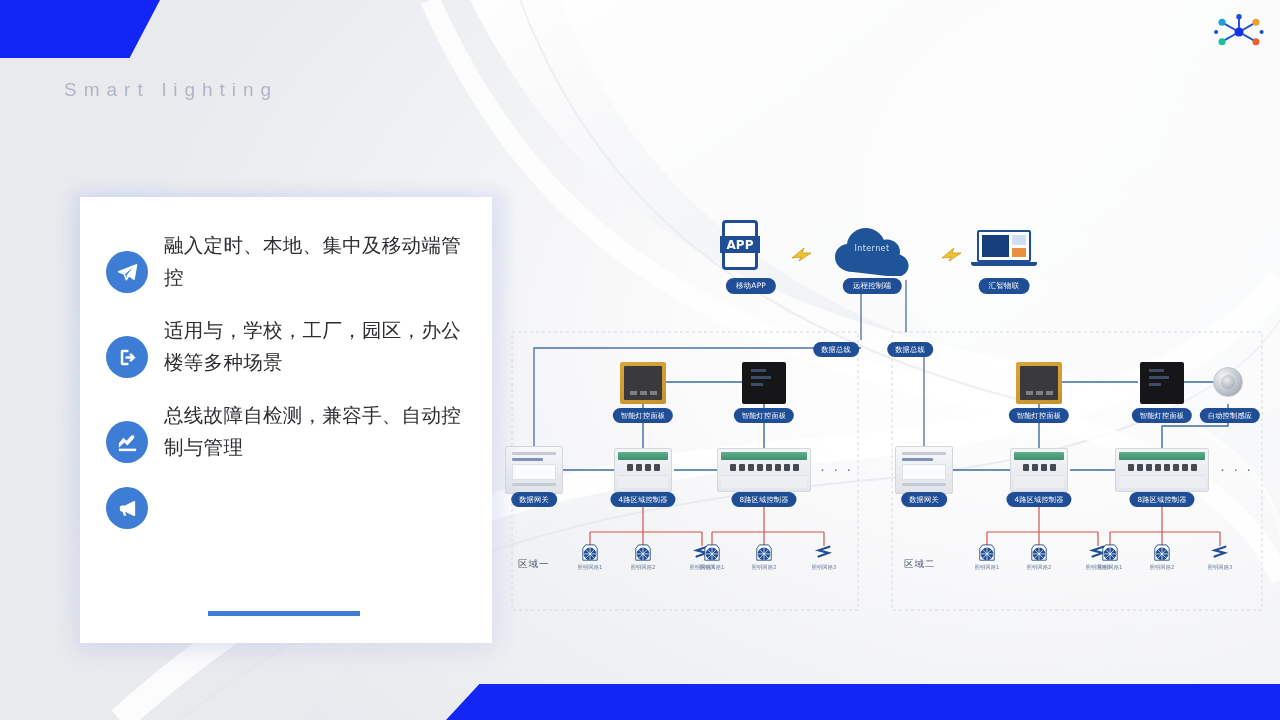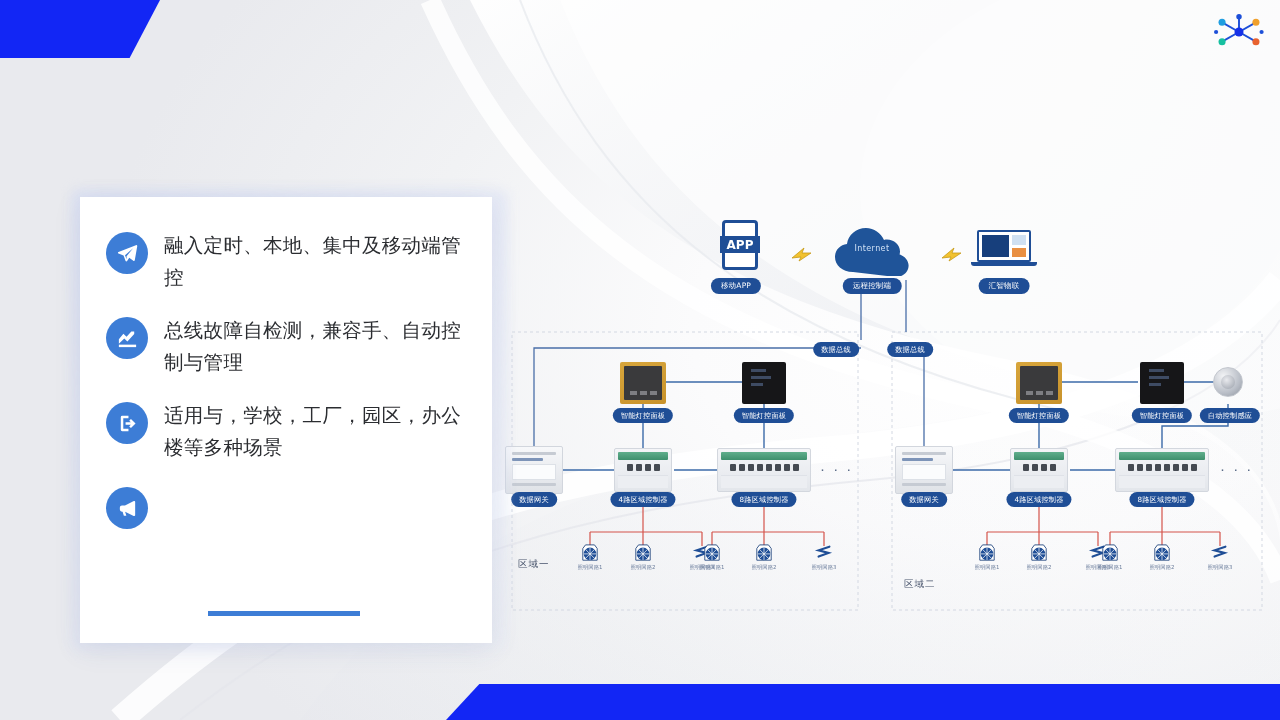--- a/index.html
+++ b/index.html
@@ -62,21 +62,21 @@
     position: absolute; left: 72px; top: 190px; width: 436px; height: 460px;
     background: linear-gradient(140deg, rgba(208,217,245,.55), rgba(228,233,248,.25));
     filter: blur(6px); border-radius: 4px; z-index: 6;
   }
   .card {
     position: absolute; left: 80px; top: 197px; width: 412px; height: 446px;
     background: #ffffff; z-index: 7;
     box-shadow: 0 6px 26px rgba(60,80,150,.10);
     padding: 33px 26px 0 26px;
   }
-  .feature { display: flex; align-items: flex-start; gap: 16px; margin-bottom: 22px; }
+  .feature { display: flex; align-items: flex-end; gap: 16px; margin-bottom: 22px; }
   .feature:last-of-type { margin-bottom: 0; }
   .fic {
     width: 42px; height: 42px; border-radius: 50%; background: #3d7dd6;
     flex: none; display: flex; align-items: center; justify-content: center; margin-top: 2px;
   }
   .fic svg { width: 23px; height: 23px; fill: #ffffff; }
   .ftext {
     font-size: 19.5px; line-height: 1.62; color: #2b2d31; letter-spacing: .3px;
     font-family: "DejaVu Sans", "Liberation Sans", sans-serif;
   }
@@ -200,52 +200,53 @@
     <circle cx="10" cy="36" r="4.4" fill="#16c0a0"></circle>
     <circle cx="52" cy="12" r="4.4" fill="#f0a02c"></circle>
     <circle cx="52" cy="36" r="4.4" fill="#e8622f"></circle>
     <circle cx="31" cy="5" r="3.4" fill="#1c4fd8"></circle>
     <circle cx="2.6" cy="24" r="2.6" fill="#1c4fd8"></circle>
     <circle cx="59" cy="24" r="2.6" fill="#1c4fd8"></circle>
   </svg>
 </div>
 
 <div class="heading">
+  <div class="sub">Smart lighting</div>
 </div>
 
 <div class="card-glow"></div>
 <div class="card">
 
   <div class="feature">
     <span class="fic">
       <svg viewBox="0 0 24 24">
           <path d="M21.4 3.1 2.6 10.4c-.8.3-.8 1.4 0 1.7l5.3 1.9 2 5.6c.3.8 1.3.9 1.7.2l2.2-3.4 4.3 3.2c.6.4 1.4.1 1.5-.6l2.6-14.7c.1-.8-.7-1.4-1.4-1.2zM9.4 13.9l8.4-7.3-6.8 8.3.1 3-1.7-4z"></path>
         </svg>
     </span>
     <div class="ftext">融入定时、本地、集中及移动端管控</div>
+  </div>
+
+  <div class="feature">
+    <span class="fic">
+      <svg viewBox="0 0 24 24">
+          <path d="M13 4H6.5A1.5 1.5 0 0 0 5 5.5v13A1.5 1.5 0 0 0 6.5 20H13v-2.6H7.6V6.6H13z"></path>
+          <path d="m15.6 7.2-1.8 1.8 1.7 1.7H10v2.6h5.5l-1.7 1.7 1.8 1.8 4.8-4.8z"></path>
+        </svg>
+    </span>
+    <div class="ftext">适用与，学校，工厂，园区，办公楼等多种场景</div>
   </div>
 
   <div class="feature">
     <span class="fic">
       <svg viewBox="0 0 24 24">
           <path d="M3 17.5 8.6 12l3.3 3.2L19 7.3V4.6h-3l-5 5.6-3.3-3.2L3 12.8z"></path>
           <path d="M3 18.4h18V21H3z"></path>
         </svg>
     </span>
     <div class="ftext">总线故障自检测，兼容手、自动控制与管理</div>
-  </div>
-
-  <div class="feature">
-    <span class="fic">
-      <svg viewBox="0 0 24 24">
-          <path d="M13 4H6.5A1.5 1.5 0 0 0 5 5.5v13A1.5 1.5 0 0 0 6.5 20H13v-2.6H7.6V6.6H13z"></path>
-          <path d="m15.6 7.2-1.8 1.8 1.7 1.7H10v2.6h5.5l-1.7 1.7 1.8 1.8 4.8-4.8z"></path>
-        </svg>
-    </span>
-    <div class="ftext">适用与，学校，工厂，园区，办公楼等多种场景</div>
   </div>
 
   <div class="feature">
     <span class="fic">
       <svg viewBox="0 0 24 24">
           <path d="M18.6 4.2 9.4 8.8H6.2A2.2 2.2 0 0 0 4 11v2.1a2.2 2.2 0 0 0 2.2 2.2h.7l1.3 4.3h2.6l-1.3-4.3 8.9 4.5c.7.4 1.6-.1 1.6-.9V5.1c0-.8-.9-1.3-1.4-.9z"></path>
         </svg>
     </span>
   </div>
 
@@ -310,21 +311,21 @@
         <path d="M714,318 L714,332"></path>
       <path d="M652,278 L649,288 M660,278 L663,288"></path>
     </g>
   </svg>
 
   <div class="dev" style="left:234px; top:6px;">
     <div class="phone">
       <span class="app">APP</span>
     </div>
   </div>
-  <div class="ndlabel pill" style="left:230px; top:64px;">移动APP</div>
+  <div class="ndlabel pill" style="left:245px; top:64px;">移动APP</div>
 
   <div class="dev" style="left:366px; top:10px;">
     <div class="cloud">
       <svg viewBox="0 0 78 52">
           <path d="M20 48C9 48 2 41 2 33c0-7 5-12 12-13 1-9 9-16 19-16 8 0 15 5 18 12 1-.3 2-.4 3-.4 7 0 13 5 13 12 0 1-.2 2-.4 3 5 1.6 9 6 9 11 0 7-6 11.4-13 11.4z" fill="#1f5499"></path>
         </svg>
       <span>Internet</span>
     </div>
   </div>
   <div class="ndlabel pill" style="left:366px; top:64px;">远程控制端</div>
@@ -517,21 +518,21 @@
           <i></i>
           <i></i>
           <i></i>
         </div>
         <div class="foot"></div>
       </div>
   </div>
   <div class="ndlabel" style="left:656px; top:278px;">8路区域控制器</div>
 
   <div class="dots" style="left:714px; top:246px;">· · ·</div>
-  <div class="zonelabel" style="left:398px; top:344px;margin-top:20px;">区域二</div>
+  <div class="zonelabel" style="left:398px; top:344px;">区域二</div>
 
   <svg class="lamp" style="left:481px; top:330px;" viewBox="0 0 22 20">
     <path d="M3 5 6 1h10l3 4v13H3z" fill="#ffffff" stroke="#24477f" stroke-width="1"></path>
     <circle cx="11" cy="11" r="7" fill="#1f4e96"></circle>
     <path d="M4 11h14M11 4v14M6 6l10 10M16 6 6 16" stroke="#fff" stroke-width=".8"></path>
   </svg>
   <div class="tinylabel" style="left:481px; top:350px;">照明回路1</div>
 
   <svg class="lamp" style="left:533px; top:330px;" viewBox="0 0 22 20">
     <path d="M3 5 6 1h10l3 4v13H3z" fill="#ffffff" stroke="#24477f" stroke-width="1"></path>

